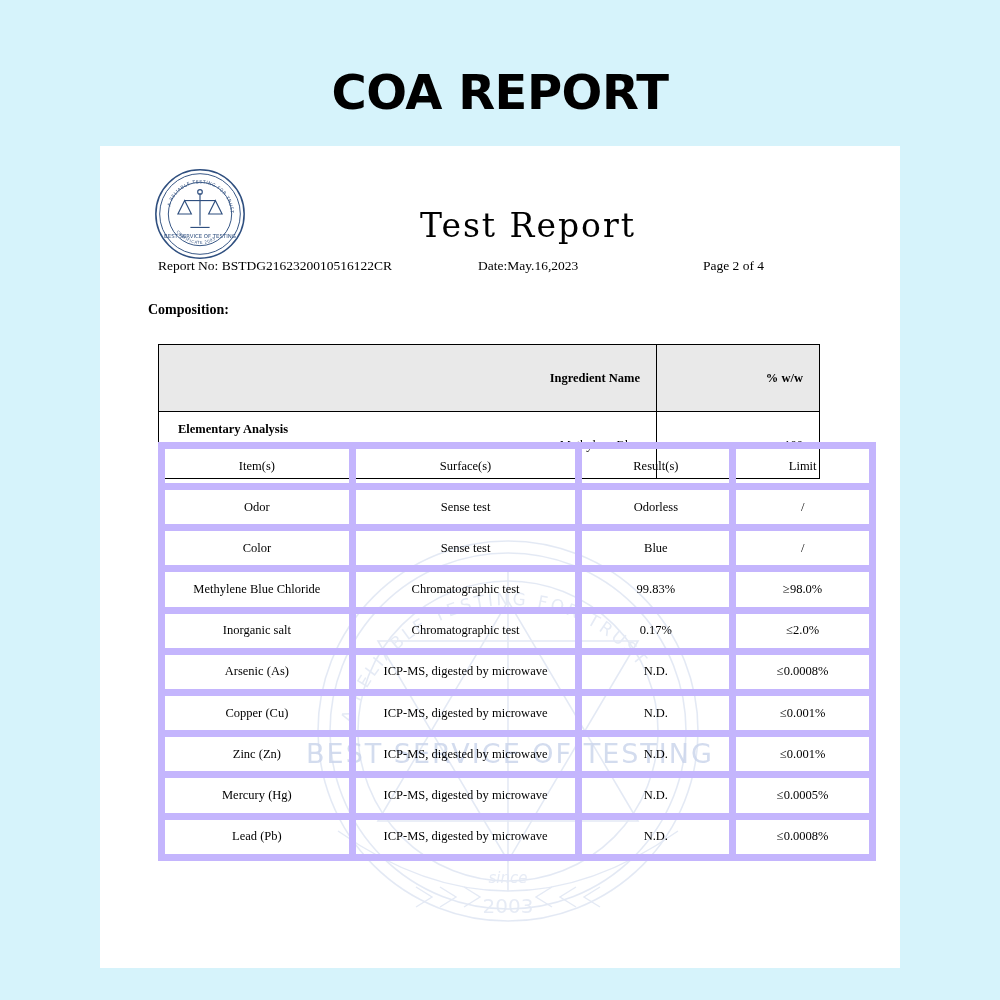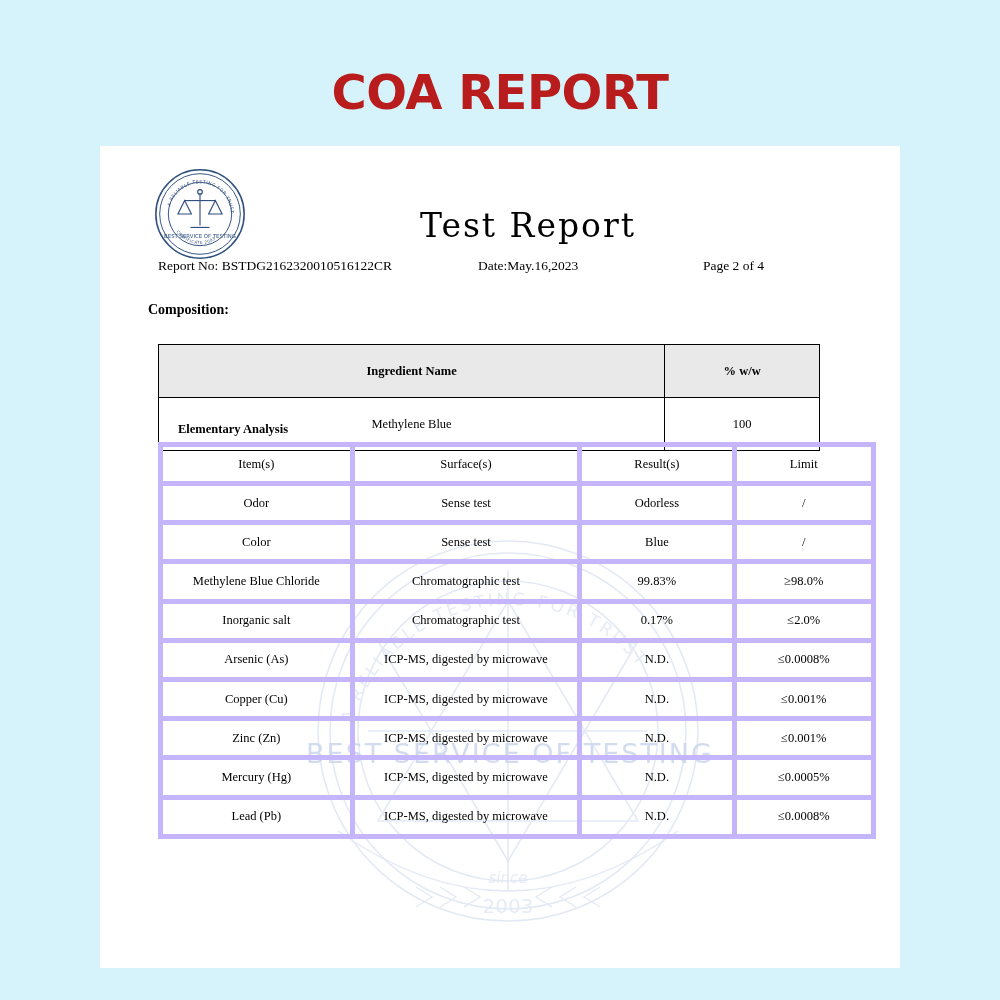--- a/index.html
+++ b/index.html
@@ -21,21 +21,21 @@
   .coa-title {
     position: absolute;
     top: 64px;
     left: 0;
     width: 1000px;
     text-align: center;
     font-family: "DejaVu Sans", sans-serif;
     font-weight: bold;
     font-size: 48px;
     letter-spacing: -0.5px;
-    color: #b91c1c;
+    color: #000000;
   }
   .sheet {
     position: absolute;
     left: 100px;
     top: 146px;
     width: 800px;
     height: 822px;
     background: #ffffff;
     overflow: hidden;
   }
@@ -106,23 +106,23 @@
     font-size: 12.5px;
   }
   .comp-table {
     position: absolute;
     left: 58px;
     top: 198px;
     width: 662px;
   }
   .comp-table th, .comp-table td {
     border: 1px solid #000;
-    text-align: center;
+    text-align: right;
     height: 34px;
-    padding: 9px;
+    padding: 16px;
   }
   .comp-table th {
     background: #e9e9e9;
     font-weight: bold;
     font-size: 12.5px;
   }
   .comp-name-col { width: 518px; }
   .comp-pct-col { width: 144px; }
 
   .elem-label {
@@ -133,21 +133,21 @@
     font-weight: bold;
   }
   .elem-table {
     position: absolute;
     left: 58px;
     top: 296px;
     width: 718px;
     border: 1.5px solid #000;
   }
   .elem-table td {
-    border: 5px solid #c4b5fd;
+    border: 7px solid #c4b5fd;
     text-align: center;
     height: 34.2px;
     padding: 0;
     font-size: 12.5px;
     background: transparent;
   }
   .elem-table tr.head td { height: 34px; }
   .c-item { width: 194px; }
   .c-method { width: 230px; }
   .c-result { width: 155px; }

